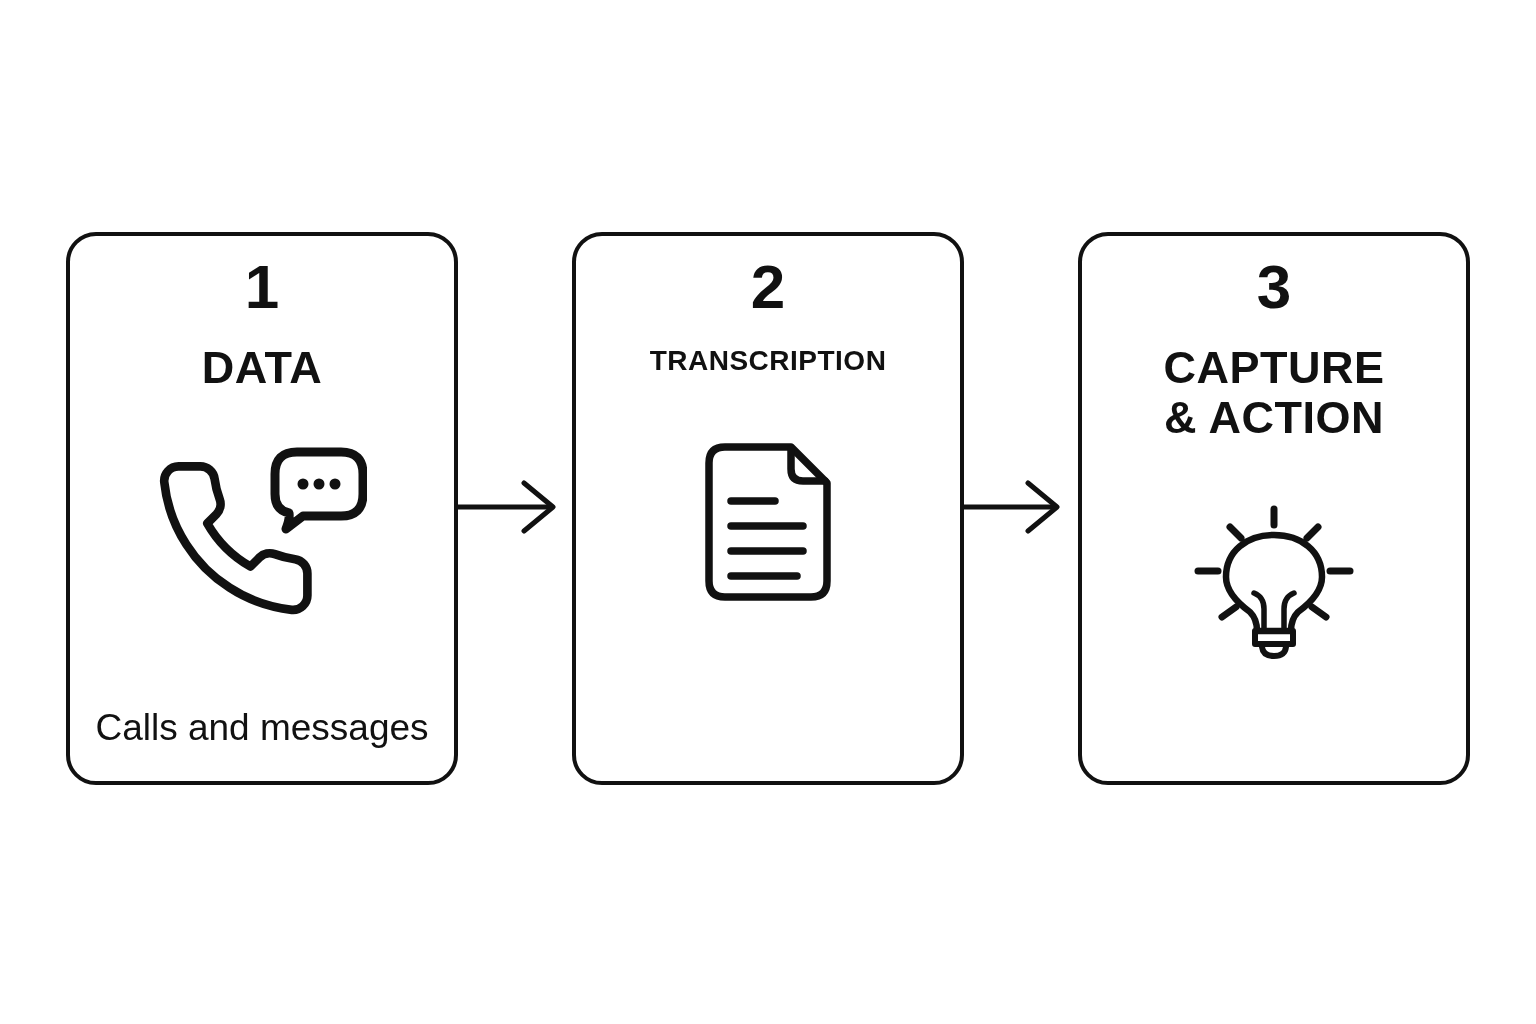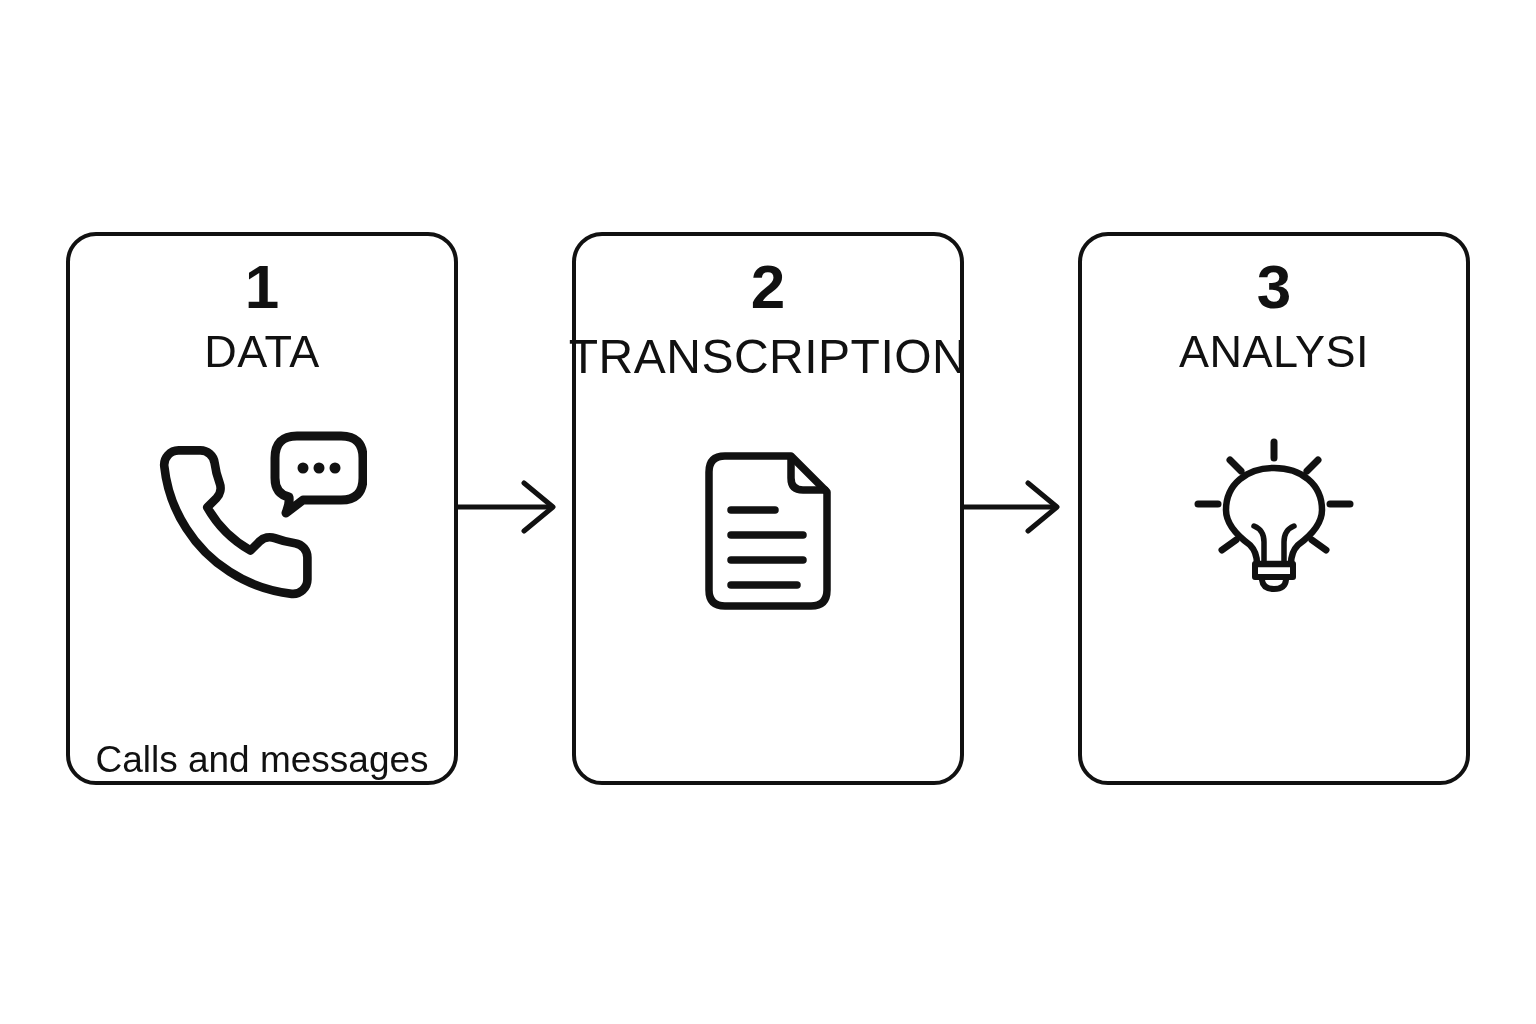--- a/index.html
+++ b/index.html
@@ -24,35 +24,35 @@
   }
   .card.c1 { left: 66px; }
   .card.c2 { left: 572px; }
   .card.c3 { left: 1078px; }
 
   .num {
     margin-top: 18px;
     font-size: 62px; font-weight: bold; line-height: 1.05;
   }
   .title {
-    margin-top: 8px;
-    text-align: center; font-weight: normal;
+    margin-top: 24px;
+    text-align: center; font-weight: bold;
     line-height: 1.12; letter-spacing: 0.5px;
   }
   .t-line { display: block; font-size: 45px; }
-  .t-line.small { font-size: 48px; line-height: 1.25; }
+  .t-line.small { font-size: 28px; line-height: 1.25; }
 
   .icon-wrap {
     margin-top: 44px; height: 190px;
     display: flex; align-items: center; justify-content: center;
   }
   .c2 .icon-wrap { margin-top: 50px; }
 
   .caption {
-    margin-top: auto; 
+    margin-top: auto; margin-bottom: 32px;
     font-size: 37px; line-height: 1.1;
   }
 
   .arrow {
     position: absolute; top: 477px;
     width: 100px; height: 60px;
   }
   .arrow.a1 { left: 458px; }
   .arrow.a2 { left: 962px; }
 
@@ -111,21 +111,22 @@
   <div class="arrow a2">
     <svg width="100" height="60" viewBox="0 0 100 60">
       <line class="stroke" stroke-width="5" x1="0" y1="30" x2="92" y2="30"></line>
       <path class="stroke" stroke-width="5" d="M 66 6 L 95 30 L 66 54"></path>
     </svg>
   </div>
 
   <section class="card c3">
     <div class="num">3</div>
     <div class="title">
-      <span class="t-line">ANALYSI</span>
+      <span class="t-line">CAPTURE</span>
+      <span class="t-line">&amp; ACTION</span>
     </div>
     <div class="icon-wrap">
       <svg width="160" height="160" viewBox="0 0 160 156">
 
         <path class="stroke" stroke-width="7" d="M 80 4 V 20"></path>
         <path class="stroke" stroke-width="7" d="M 36 22 L 47 33"></path>
         <path class="stroke" stroke-width="7" d="M 124 22 L 113 33"></path>
         <path class="stroke" stroke-width="7" d="M 4 66 H 24"></path>
         <path class="stroke" stroke-width="7" d="M 156 66 H 136"></path>
         <path class="stroke" stroke-width="7" d="M 28 112 L 42 102"></path>

